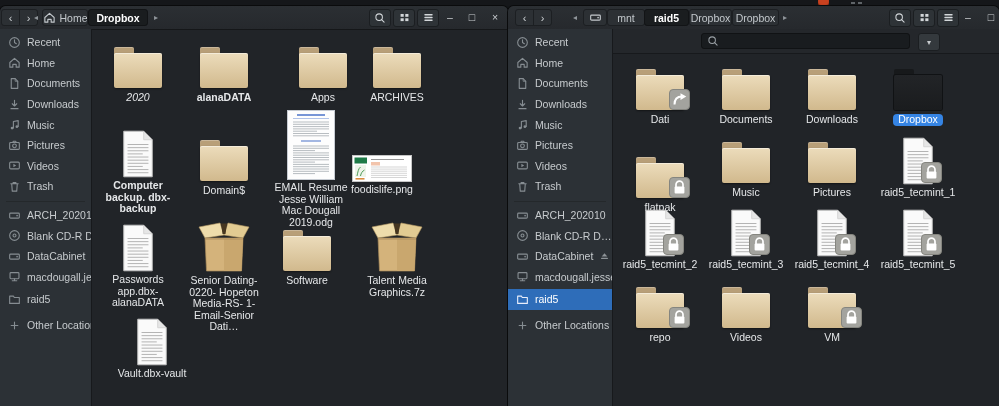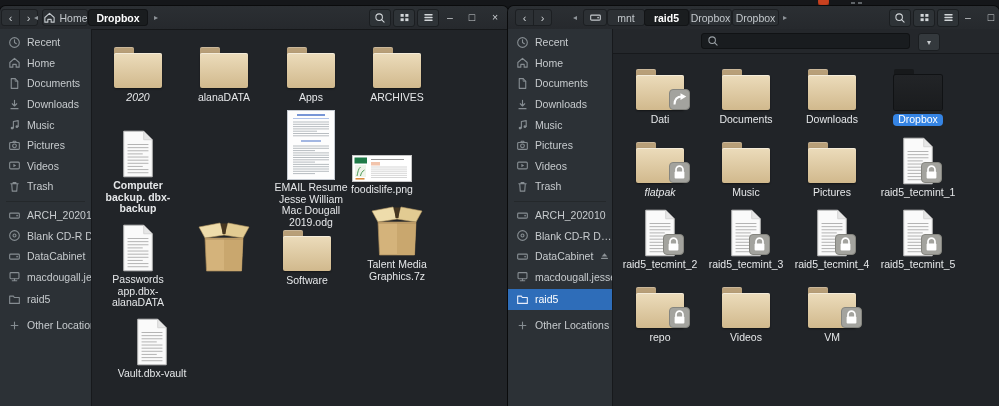--- a/index.html
+++ b/index.html
@@ -249,30 +249,30 @@
       </div>
       <div class="file" style="left: 95px; top: 37px; font-style: italic;">
         <div class="iconwrap" style="height: 47px;">
           <div class="gfolder">
             <i class="tab"></i>
             <i class="bd"></i>
           </div>
         </div>
         <div class="flabel"><span>2020</span></div>
       </div>
-      <div class="file" style="left: 181px; top: 37px;">
+      <div class="file" style="left: 181px; top: 37px; font-weight: bold;">
         <div class="iconwrap" style="height: 47px;">
           <div class="gfolder">
             <i class="tab"></i>
             <i class="bd"></i>
           </div>
         </div>
         <div class="flabel"><span>alanaDATA</span></div>
       </div>
-      <div class="file" style="left: 268px; top: 37px;">
+      <div class="file" style="left: 280px; top: 37px;">
         <div class="iconwrap" style="height: 47px;">
           <div class="gfolder">
             <i class="tab"></i>
             <i class="bd"></i>
           </div>
         </div>
         <div class="flabel"><span>Apps</span></div>
       </div>
       <div class="file" style="left: 354px; top: 37px;">
         <div class="iconwrap" style="height: 47px;">
@@ -294,20 +294,29 @@
             <line x1="9" y1="24.900000000000002" x2="25" y2="24.900000000000002" stroke="#b0b0b0" stroke-width="1"></line>
             <line x1="9" y1="28.200000000000003" x2="31" y2="28.200000000000003" stroke="#b0b0b0" stroke-width="1"></line>
             <line x1="9" y1="31.500000000000004" x2="31" y2="31.500000000000004" stroke="#b0b0b0" stroke-width="1"></line>
             <line x1="9" y1="34.800000000000004" x2="31" y2="34.800000000000004" stroke="#b0b0b0" stroke-width="1"></line>
             <line x1="9" y1="38.1" x2="25" y2="38.1" stroke="#b0b0b0" stroke-width="1"></line>
             <line x1="9" y1="41.4" x2="31" y2="41.4" stroke="#b0b0b0" stroke-width="1"></line>
             <line x1="9" y1="44.699999999999996" x2="31" y2="44.699999999999996" stroke="#b0b0b0" stroke-width="1"></line>
           </svg>
         </div>
         <div class="flabel"><span>Computer backup. dbx-backup</span></div>
+      </div>
+      <div class="file" style="left: 181px; top: 130px;">
+        <div class="iconwrap" style="height: 47px;">
+          <div class="gfolder">
+            <i class="tab"></i>
+            <i class="bd"></i>
+          </div>
+        </div>
+        <div class="flabel"><span>Domain$</span></div>
       </div>
       <div class="file" style="left: 268px; top: 102px;">
         <div class="iconwrap" style="height: 72px;">
           <svg width="48" height="70" viewBox="0 0 48 70">
             <rect x=".5" y=".5" width="47" height="69" fill="#fdfdfd" stroke="#c6cbd2"></rect>
             <line x1="10" y1="5" x2="38" y2="5" stroke="#4a72c8" stroke-width="1.6"></line>
             <line x1="6" y1="8.5" x2="42" y2="8.5" stroke="#9db4e2" stroke-width=".8"></line>
             <line x1="14" y1="31" x2="34" y2="31" stroke="#4a72c8" stroke-width="1.2"></line>
             <line x1="6" y1="12" x2="42" y2="12" stroke="#9aa0a6" stroke-width=".7"></line>
             <line x1="6" y1="14.3" x2="42" y2="14.3" stroke="#9aa0a6" stroke-width=".7"></line>
@@ -376,31 +385,32 @@
         <div class="iconwrap" style="height: 54px;">
           <svg width="54" height="52" viewBox="0 0 54 52">
             <polygon points="27,14 8,17 2,6 23,2" fill="#eedcab" stroke="#b99c66" stroke-width=".6"></polygon>
             <polygon points="27,14 46,17 52,6 31,2" fill="#e2cb92" stroke="#b99c66" stroke-width=".6"></polygon>
             <polygon points="24,2.5 30,2.5 28.5,13 25.5,13" fill="#463620"></polygon>
             <polygon points="8,17 46,17 44.5,50 9.5,50" fill="#d4b37b" stroke="#a8895a" stroke-width=".7"></polygon>
             <polygon points="46,17 44.5,50 27,50 27,17" fill="#c9a76e"></polygon>
             <line x1="8" y1="18" x2="46" y2="18" stroke="#a8895a" stroke-width=".8"></line>
           </svg>
         </div>
+        <div class="flabel"><span>Senior Dating-0220- Hopeton Media-RS- 1-Email-Senior Dati…</span></div>
       </div>
       <div class="file" style="left: 264px; top: 220px;">
         <div class="iconwrap" style="height: 47px;">
           <div class="gfolder">
             <i class="tab"></i>
             <i class="bd"></i>
           </div>
         </div>
         <div class="flabel"><span>Software</span></div>
       </div>
-      <div class="file" style="left: 354px; top: 197px;">
+      <div class="file" style="left: 354px; top: 213px;">
         <div class="iconwrap" style="height: 54px;">
           <svg width="54" height="52" viewBox="0 0 54 52">
             <polygon points="27,14 8,17 2,6 23,2" fill="#eedcab" stroke="#b99c66" stroke-width=".6"></polygon>
             <polygon points="27,14 46,17 52,6 31,2" fill="#e2cb92" stroke="#b99c66" stroke-width=".6"></polygon>
             <polygon points="24,2.5 30,2.5 28.5,13 25.5,13" fill="#463620"></polygon>
             <polygon points="8,17 46,17 44.5,50 9.5,50" fill="#d4b37b" stroke="#a8895a" stroke-width=".7"></polygon>
             <polygon points="46,17 44.5,50 27,50 27,17" fill="#c9a76e"></polygon>
             <line x1="8" y1="18" x2="46" y2="18" stroke="#a8895a" stroke-width=".8"></line>
           </svg>
         </div>
@@ -666,21 +676,21 @@
       </div>
       <div class="file" style="left: 367px; top: 59px;">
         <div class="iconwrap" style="height: 47px;">
           <div class="gfolder dark">
             <i class="tab"></i>
             <i class="bd"></i>
           </div>
         </div>
         <div class="flabel"><span class="sel">Dropbox</span></div>
       </div>
-      <div class="file" style="left: 109px; top: 132px; font-style: italic;">
+      <div class="file" style="left: 109px; top: 147px;">
         <div class="iconwrap" style="height: 47px;">
           <div class="gfolder">
             <i class="tab"></i>
             <i class="bd"></i>
           </div>
           <span class="emblem" style="left: 52px;"><svg width="21" height="21" viewBox="0 0 21 21">
               <rect x=".5" y=".5" width="20" height="20" rx="3.5" fill="#a3a39e" stroke="#85857f"></rect>
               <path d="M7 10V7.6a3.5 3.5 0 0 1 7 0V10" stroke="#fff" stroke-width="1.7" fill="none"></path>
               <rect x="5.6" y="9.6" width="9.8" height="6.8" rx="1" fill="#fff"></rect>
             </svg></span>

